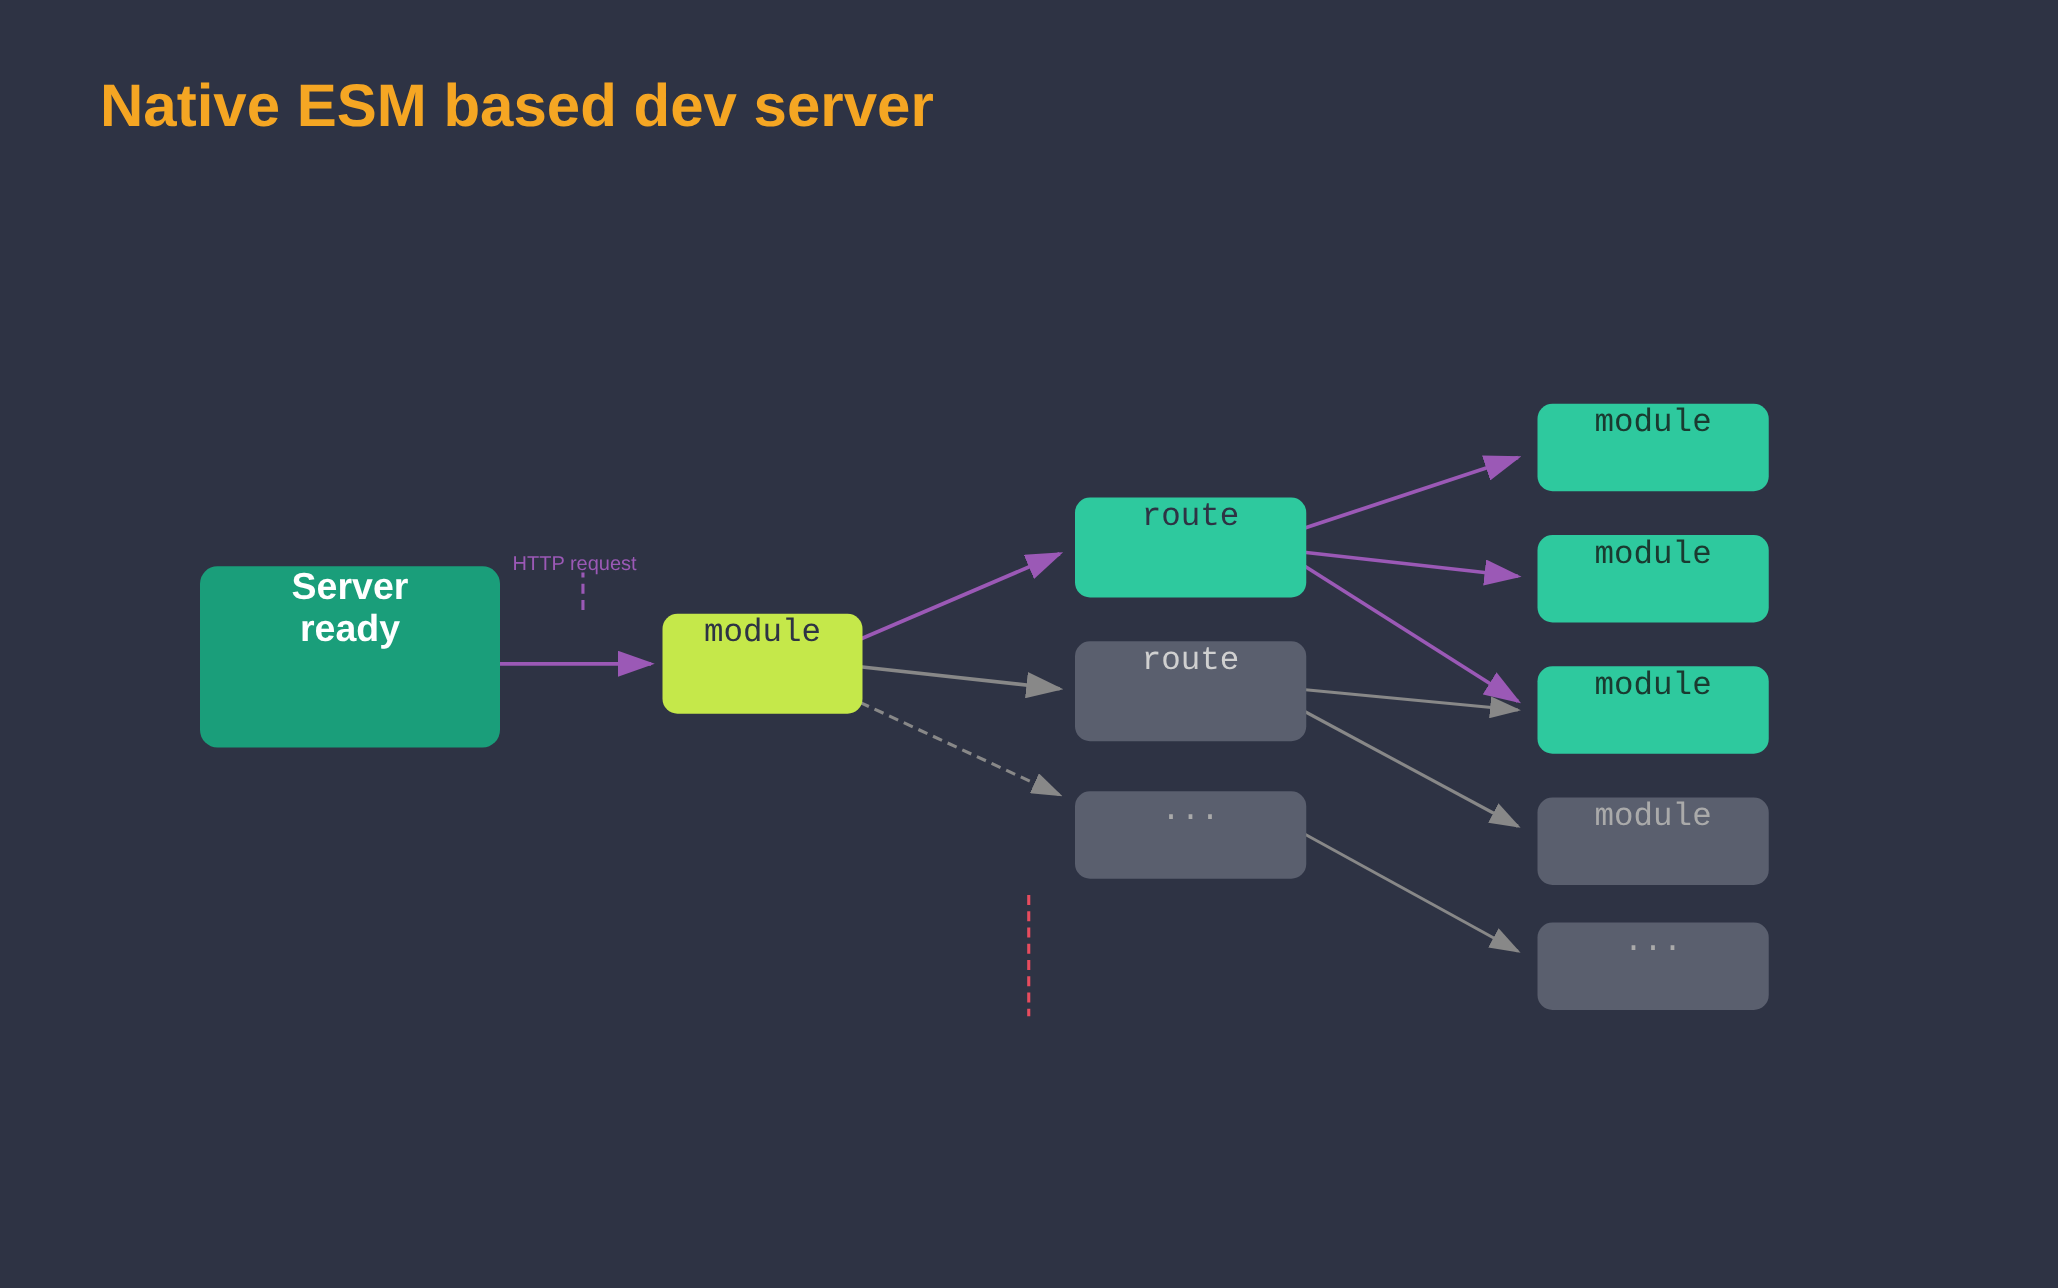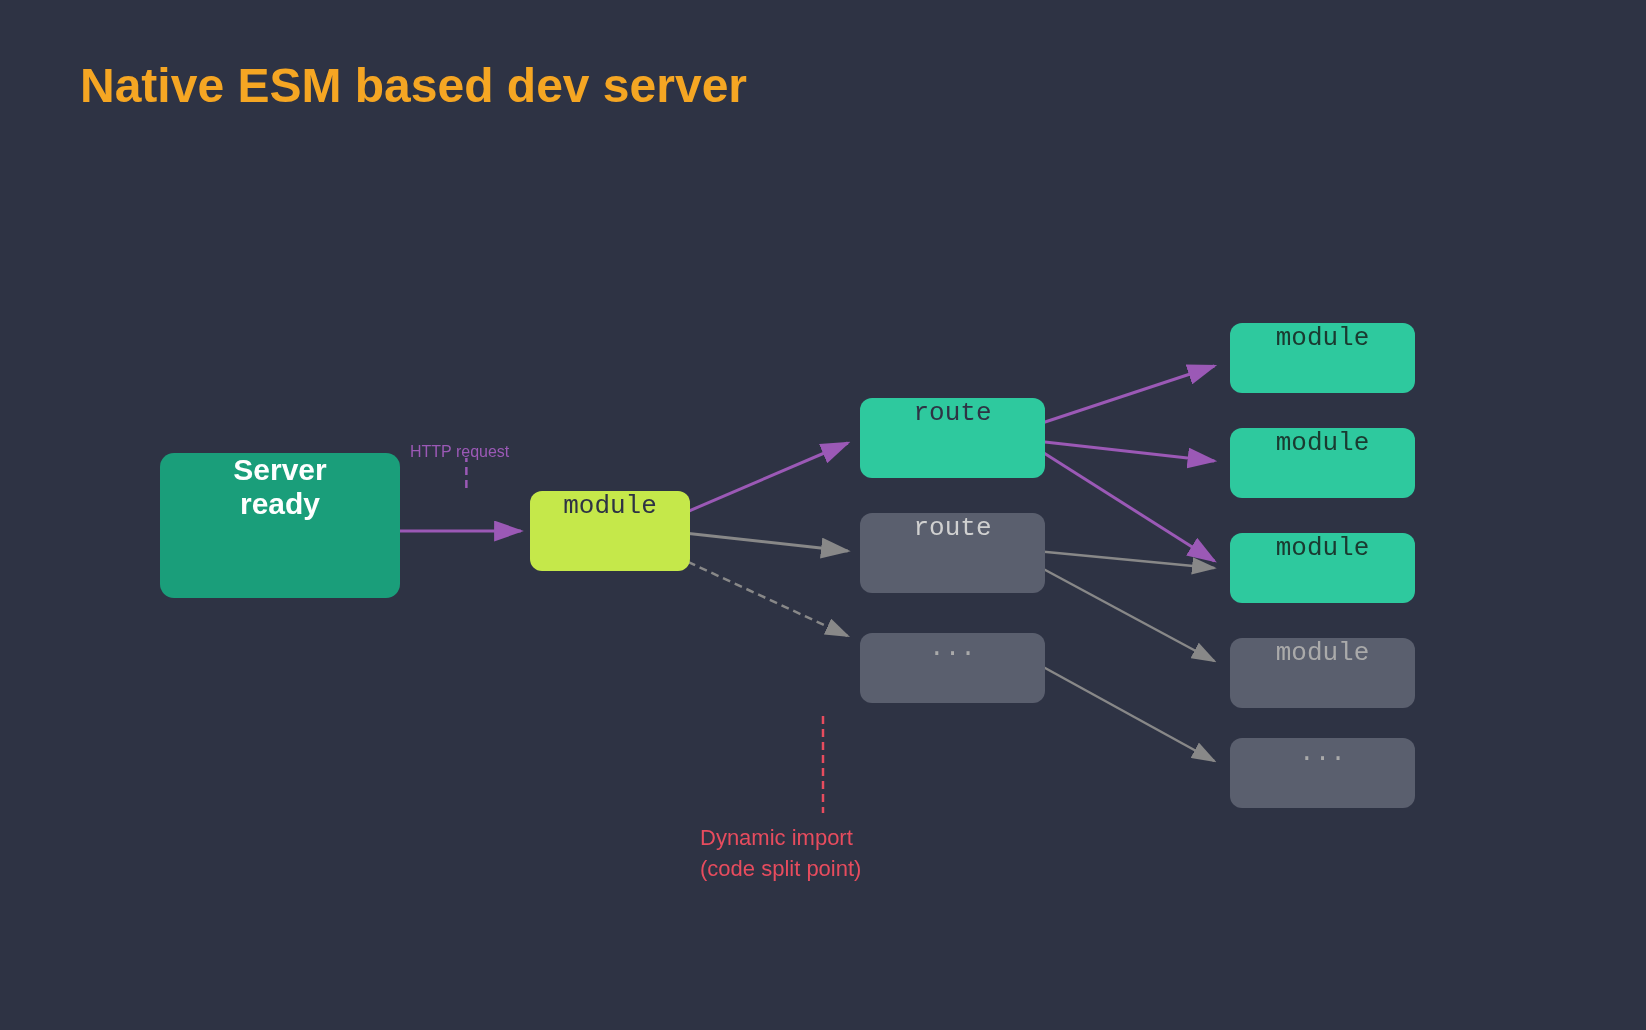--- a/index.html
+++ b/index.html
@@ -257,19 +257,15 @@
     <div class="node node-module-4">
       <span>module</span>
     </div>
 
     <div class="node node-module-5">
       <span>...</span>
     </div>
 
     <div class="label-http">HTTP request</div>
 
-    <div class="label-dynamic">
-      <span>Dynamic import</span><br>
-      <span>(code split point)</span>
-    </div>
 
   </div>
 </div>
 
 </body></html>

